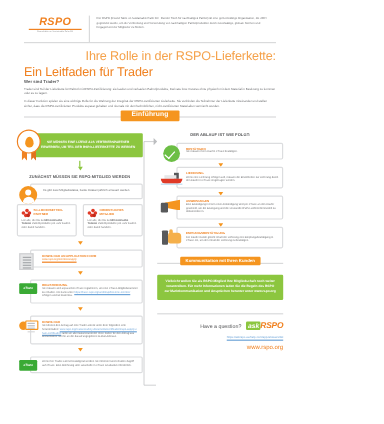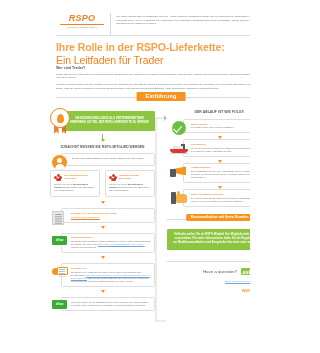--- a/index.html
+++ b/index.html
@@ -2,21 +2,21 @@
 <html><head>
 <meta charset="utf-8">
 <style>
   html,body{margin:0;padding:0;background:#ffffff;}
   body{
     width:250px;height:353px;overflow:hidden;
     font-family:"Liberation Sans", sans-serif;
     color:#58595b;
     -webkit-font-smoothing:antialiased;
   }
-  .page{position:relative;width:250px;height:255px;background:#fff;margin-left:36px;}
+  .page{position:relative;width:250px;height:255px;background:#fff;}
 
   
   .masthead{
     position:absolute;left:20px;top:13px;right:20px;height:22px;
     border-bottom:0.5px solid #d9dadb;
     display:flex;align-items:flex-start;
   }
   .logo-block{width:52px;flex:0 0 52px;padding-top:1px;}
   .logo-word{
     font-size:9px;font-weight:bold;font-style:italic;color:#f08222;
@@ -25,21 +25,21 @@
   .logo-rule{height:0.5px;background:#f08222;margin:1px 4px 1px 4px;}
   .logo-sub{font-size:1.7px;color:#8a8b8d;text-align:center;line-height:2.4px;letter-spacing:0.08px;}
   .mast-div{width:0.5px;background:#d9dadb;align-self:stretch;margin:0 6px 0 2px;}
   .mast-text{
     flex:1;font-size:2.35px;line-height:3.5px;color:#6d6e70;letter-spacing:0.01px;
     padding-top:2px;
   }
 
   
   .title-wrap{position:absolute;left:20px;top:41px;right:20px;}
-  .t1{font-size:10.5px;color:#f5a24b;line-height:12px;font-weight:bold;letter-spacing:-0.1px;}
+  .t1{font-size:10.5px;color:#f5a24b;line-height:12px;font-weight:normal;letter-spacing:-0.1px;text-align:right;}
   .t2{font-size:10.5px;color:#f08222;line-height:12px;font-weight:normal;letter-spacing:-0.1px;margin-top:1px;}
 
   
   .h-sub{position:absolute;left:20px;top:66px;font-size:3.6px;font-weight:bold;color:#58595b;}
   .p1{position:absolute;left:20px;top:72.5px;right:20px;font-size:2.5px;line-height:3.7px;color:#6d6e70;}
   .p2{position:absolute;left:20px;top:83px;right:20px;font-size:2.5px;line-height:3.7px;color:#6d6e70;}
 
   
   .band{position:absolute;left:20px;right:20px;top:97px;height:0.5px;background:#d9dadb;}
   .band-pill{

